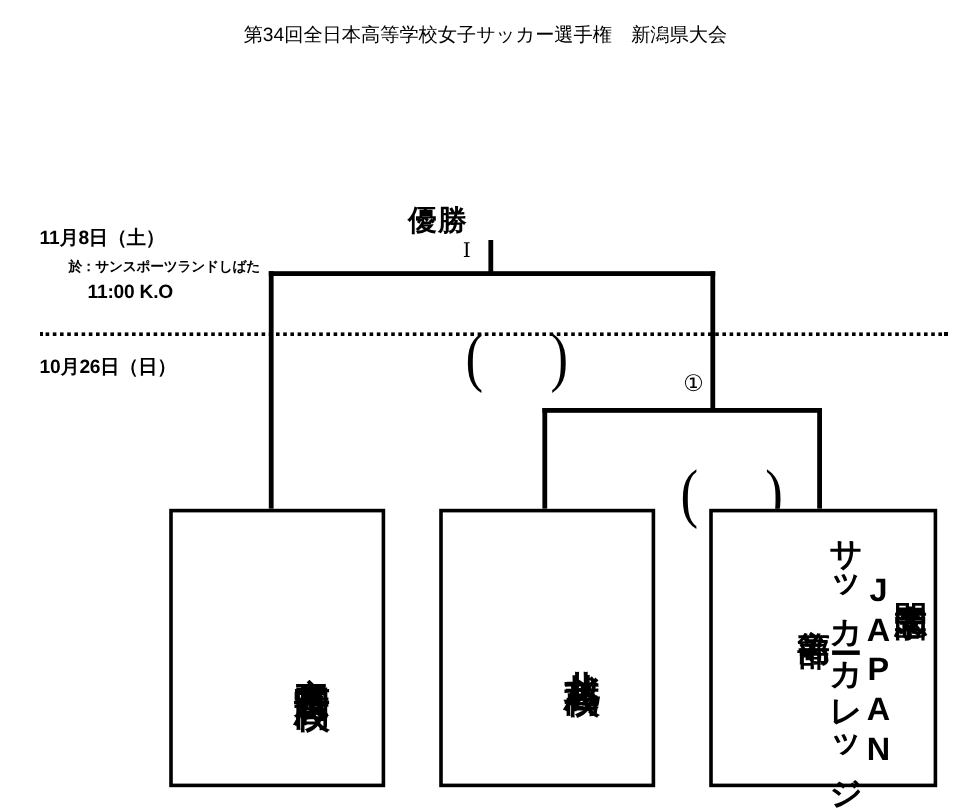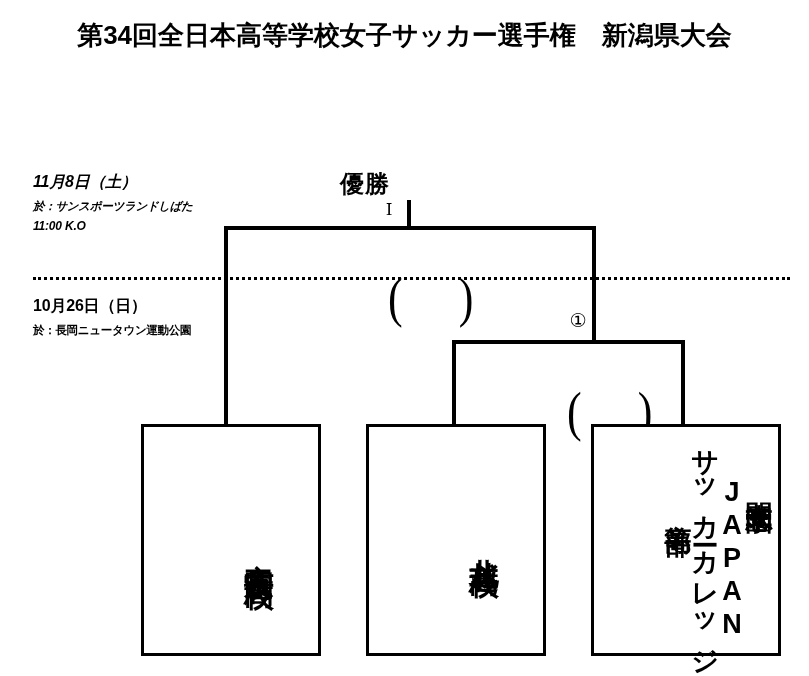--- a/index.html
+++ b/index.html
@@ -19,22 +19,22 @@
   
   #title-block {
     position: absolute;
     left: 0;
     top: 20px;
     width: 809px;
     text-align: center;
     line-height: 1.22;
   }
   .title-line {
-    font-size: 26px;
-    font-weight: bold;
+    font-size: 16px;
+    font-weight: normal;
     letter-spacing: 0px;
     white-space: pre;
   }
 
   
   .sched-block {
     position: absolute;
     left: 33px;
     width: 215px;
   }
@@ -43,27 +43,29 @@
     font-weight: bold;
     letter-spacing: -0.2px;
     white-space: nowrap;
   }
   .sched-venue {
     font-size: 11.5px;
     font-weight: bold;
     letter-spacing: -0.3px;
     margin-top: 6px;
     white-space: nowrap;
+    margin-left: 24px;
   }
   .sched-time {
-    font-size: 12px;
+    font-size: 16px;
     font-weight: bold;
     letter-spacing: -0.2px;
     margin-top: 5px;
     white-space: nowrap;
+    margin-left: 40px;
   }
 
   
   #divider {
     position: absolute;
     left: 33px;
     top: 277px;
     width: 757px;
     height: 0;
     border-top: 3px dotted #000000;
@@ -170,29 +172,28 @@
     align-items: center;
   }
 </style>
 </head>
 <body>
 
 <div id="title-block">
   <div class="title-line">第34回全日本高等学校女子サッカー選手権　新潟県大会</div>
 </div>
 
-<div class="sched-block" style="top:172px;font-style:italic;">
+<div class="sched-block" style="top:188px;">
   <div class="sched-date">11月8日（土）</div>
   <div class="sched-venue">於：サンスポーツランドしばた</div>
   <div class="sched-time">11:00 K.O</div>
 </div>
 
 <div class="sched-block" style="top:296px;">
   <div class="sched-date">10月26日（日）</div>
-  <div class="sched-venue">於：長岡ニュータウン運動公園</div>
 </div>
 
 <div id="divider"></div>
 
 <div id="champion-label">優勝</div>
 <div id="champion-seed">Ⅰ</div>
 
 <div class="vbar" style="left:407px; top:200px; height:29px;"></div>
 
 <div class="hbar" style="left:224px; top:226px; width:372px;"></div>

